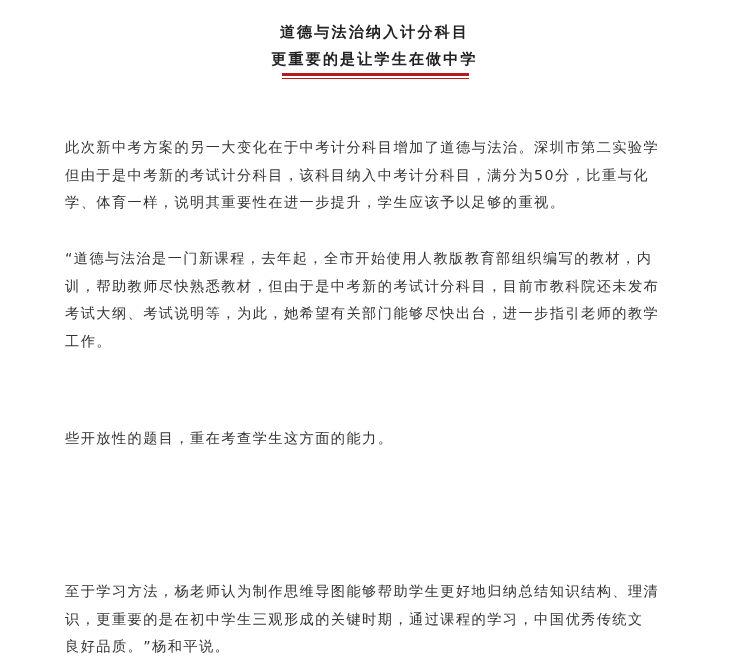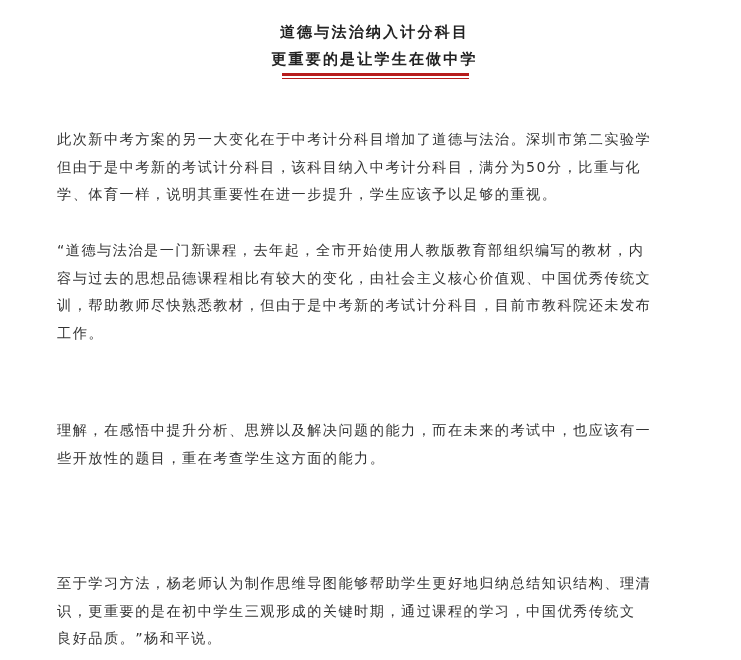--- a/index.html
+++ b/index.html
@@ -52,21 +52,21 @@
       background: #b71c1c;
     }
     .para {
       position: absolute;
       left: 49px;
       width: 645px;
       font-size: 14.2px;
       line-height: 27.5px;
       letter-spacing: 1.45px;
       color: #333333;
-      margin: 8px;
+      margin: 16px;
       text-align: justify;
       word-break: break-all;
     }
     .p1 { top: 118px; }
     .p2 { top: 229px; }
     .p3 { top: 409px; }
     .p4 { top: 562px; }
     .line {
       display: block;
       white-space: nowrap;
@@ -84,27 +84,26 @@
 </div>
 
 <div class="para p1">
   <span class="line">此次新中考方案的另一大变化在于中考计分科目增加了道德与法治。深圳市第二实验学</span>
   <span class="line">但由于是中考新的考试计分科目，该科目纳入中考计分科目，满分为50分，比重与化</span>
   <span class="line">学、体育一样，说明其重要性在进一步提升，学生应该予以足够的重视。</span>
 </div>
 
 <div class="para p2">
   <span class="line">“道德与法治是一门新课程，去年起，全市开始使用人教版教育部组织编写的教材，内</span>
-  <span class="line">容与过去的思想品德课程相比有较大的变化，由社会主义核心价值观、中国优秀传统文</span>
   <span class="line">训，帮助教师尽快熟悉教材，但由于是中考新的考试计分科目，目前市教科院还未发布</span>
+  <span class="line">考试大纲、考试说明等，为此，她希望有关部门能够尽快出台，进一步指引老师的教学</span>
   <span class="line">工作。</span>
 </div>
 
 <div class="para p3">
-  <span class="line">理解，在感悟中提升分析、思辨以及解决问题的能力，而在未来的考试中，也应该有一</span>
   <span class="line">些开放性的题目，重在考查学生这方面的能力。</span>
 </div>
 
 <div class="para p4">
   <span class="line">至于学习方法，杨老师认为制作思维导图能够帮助学生更好地归纳总结知识结构、理清</span>
   <span class="line">识，更重要的是在初中学生三观形成的关键时期，通过课程的学习，中国优秀传统文</span>
   <span class="line">良好品质。”杨和平说。</span>
 </div>
 
 </body></html>

